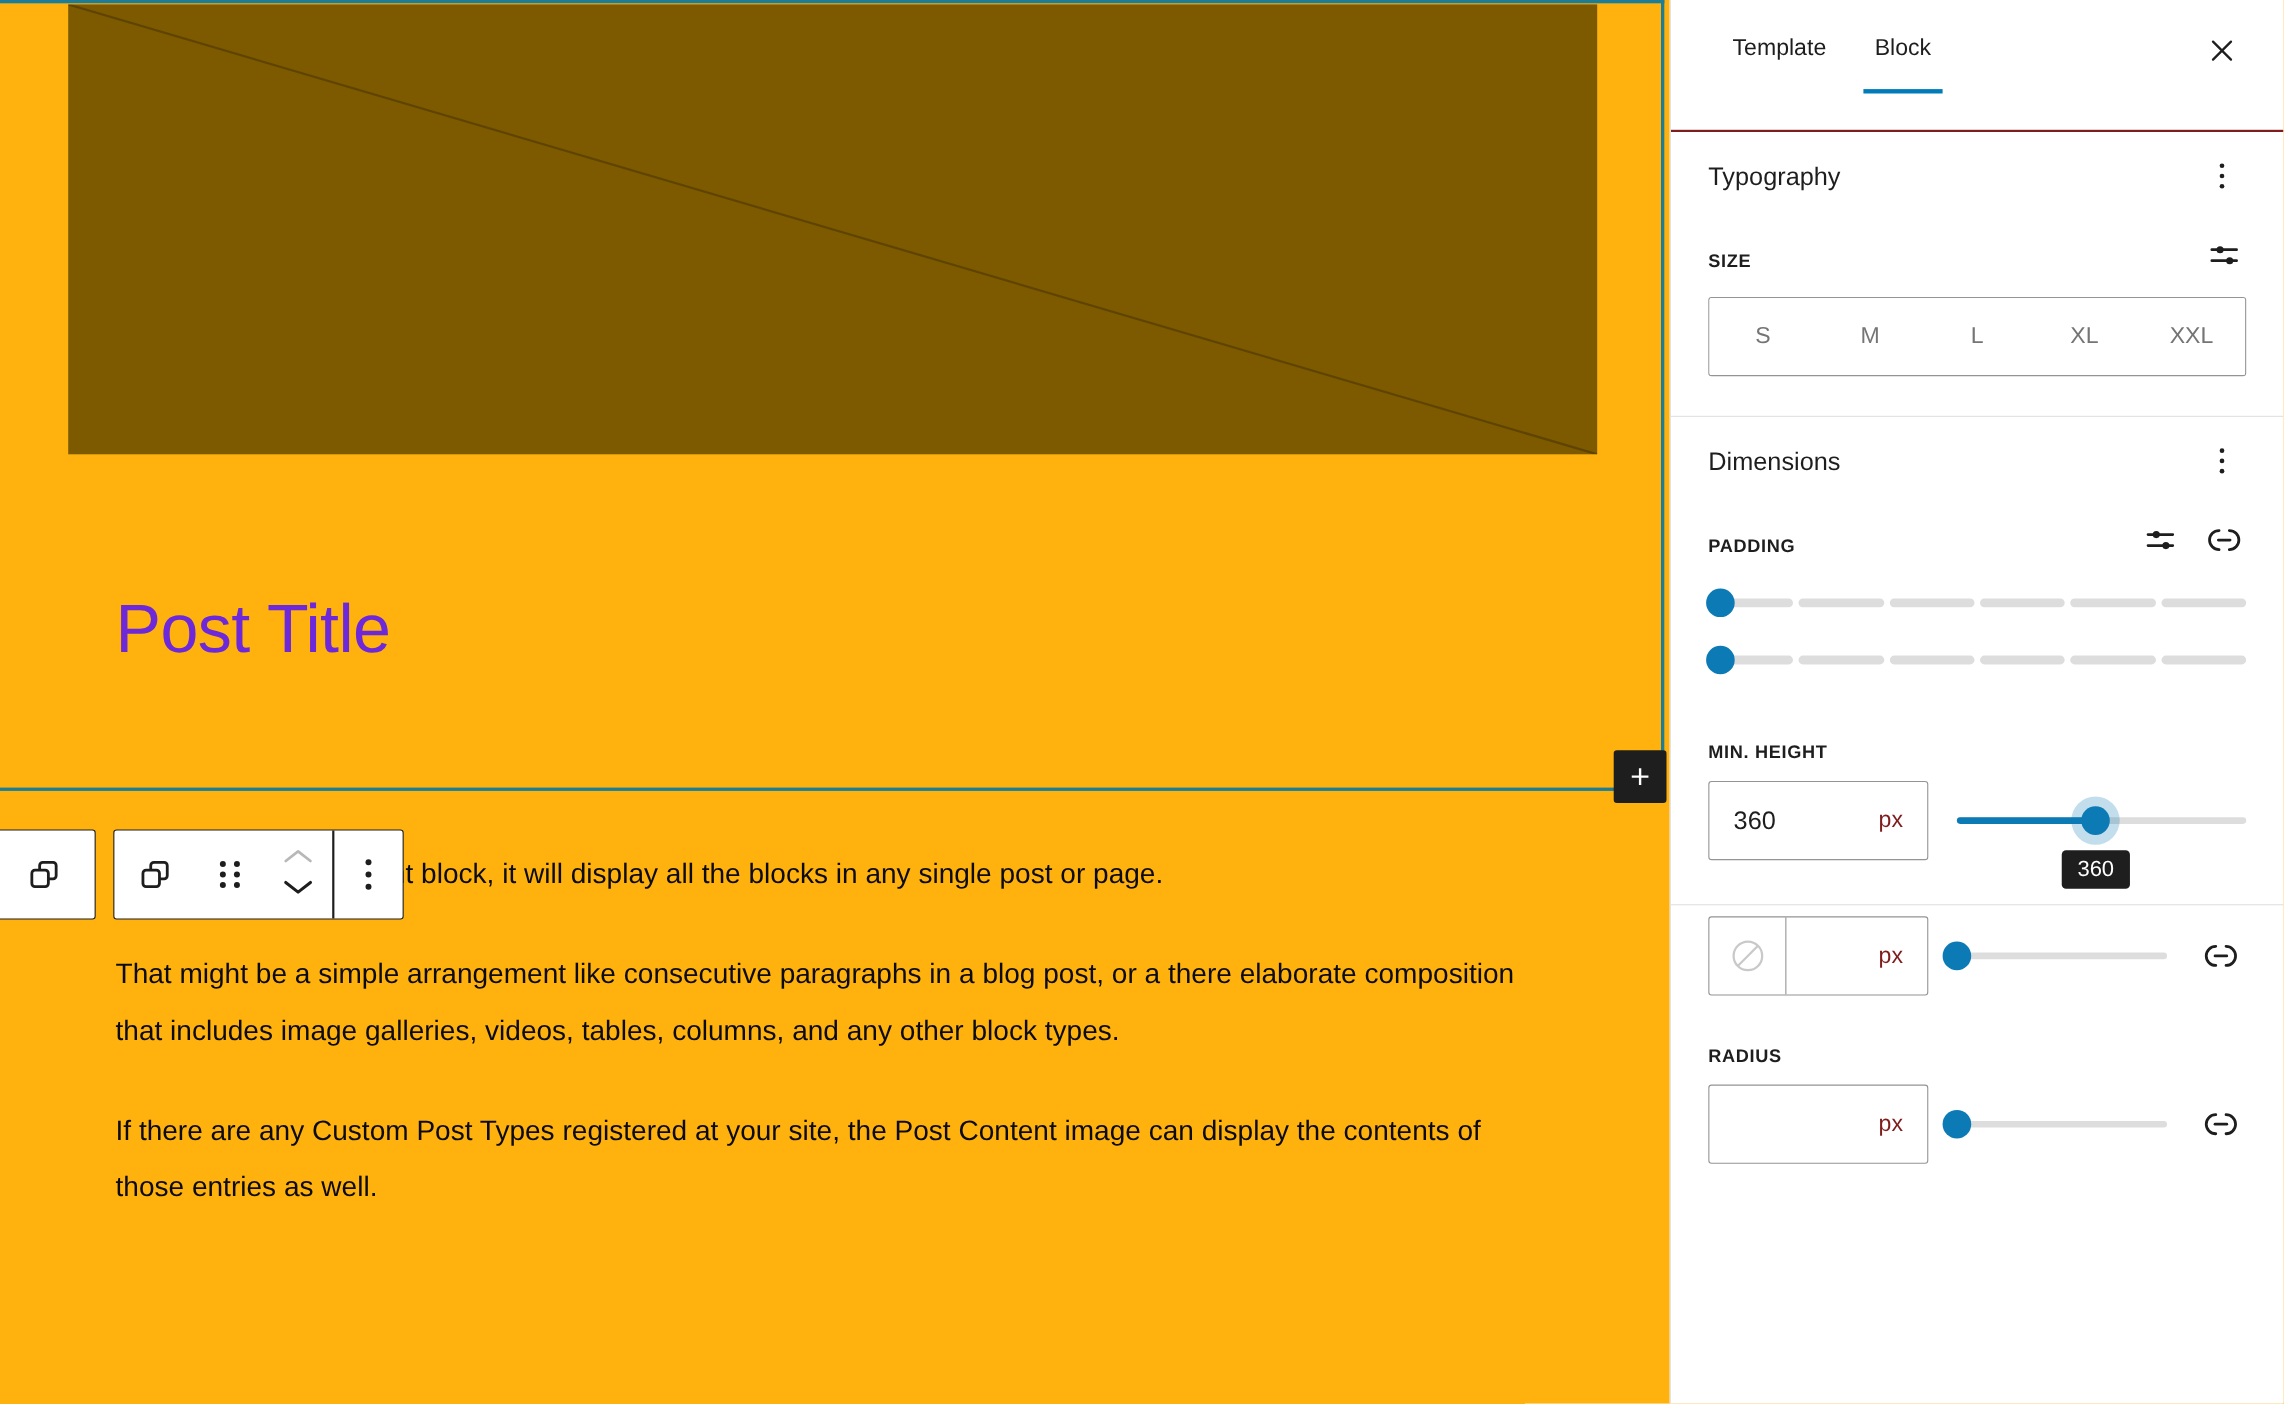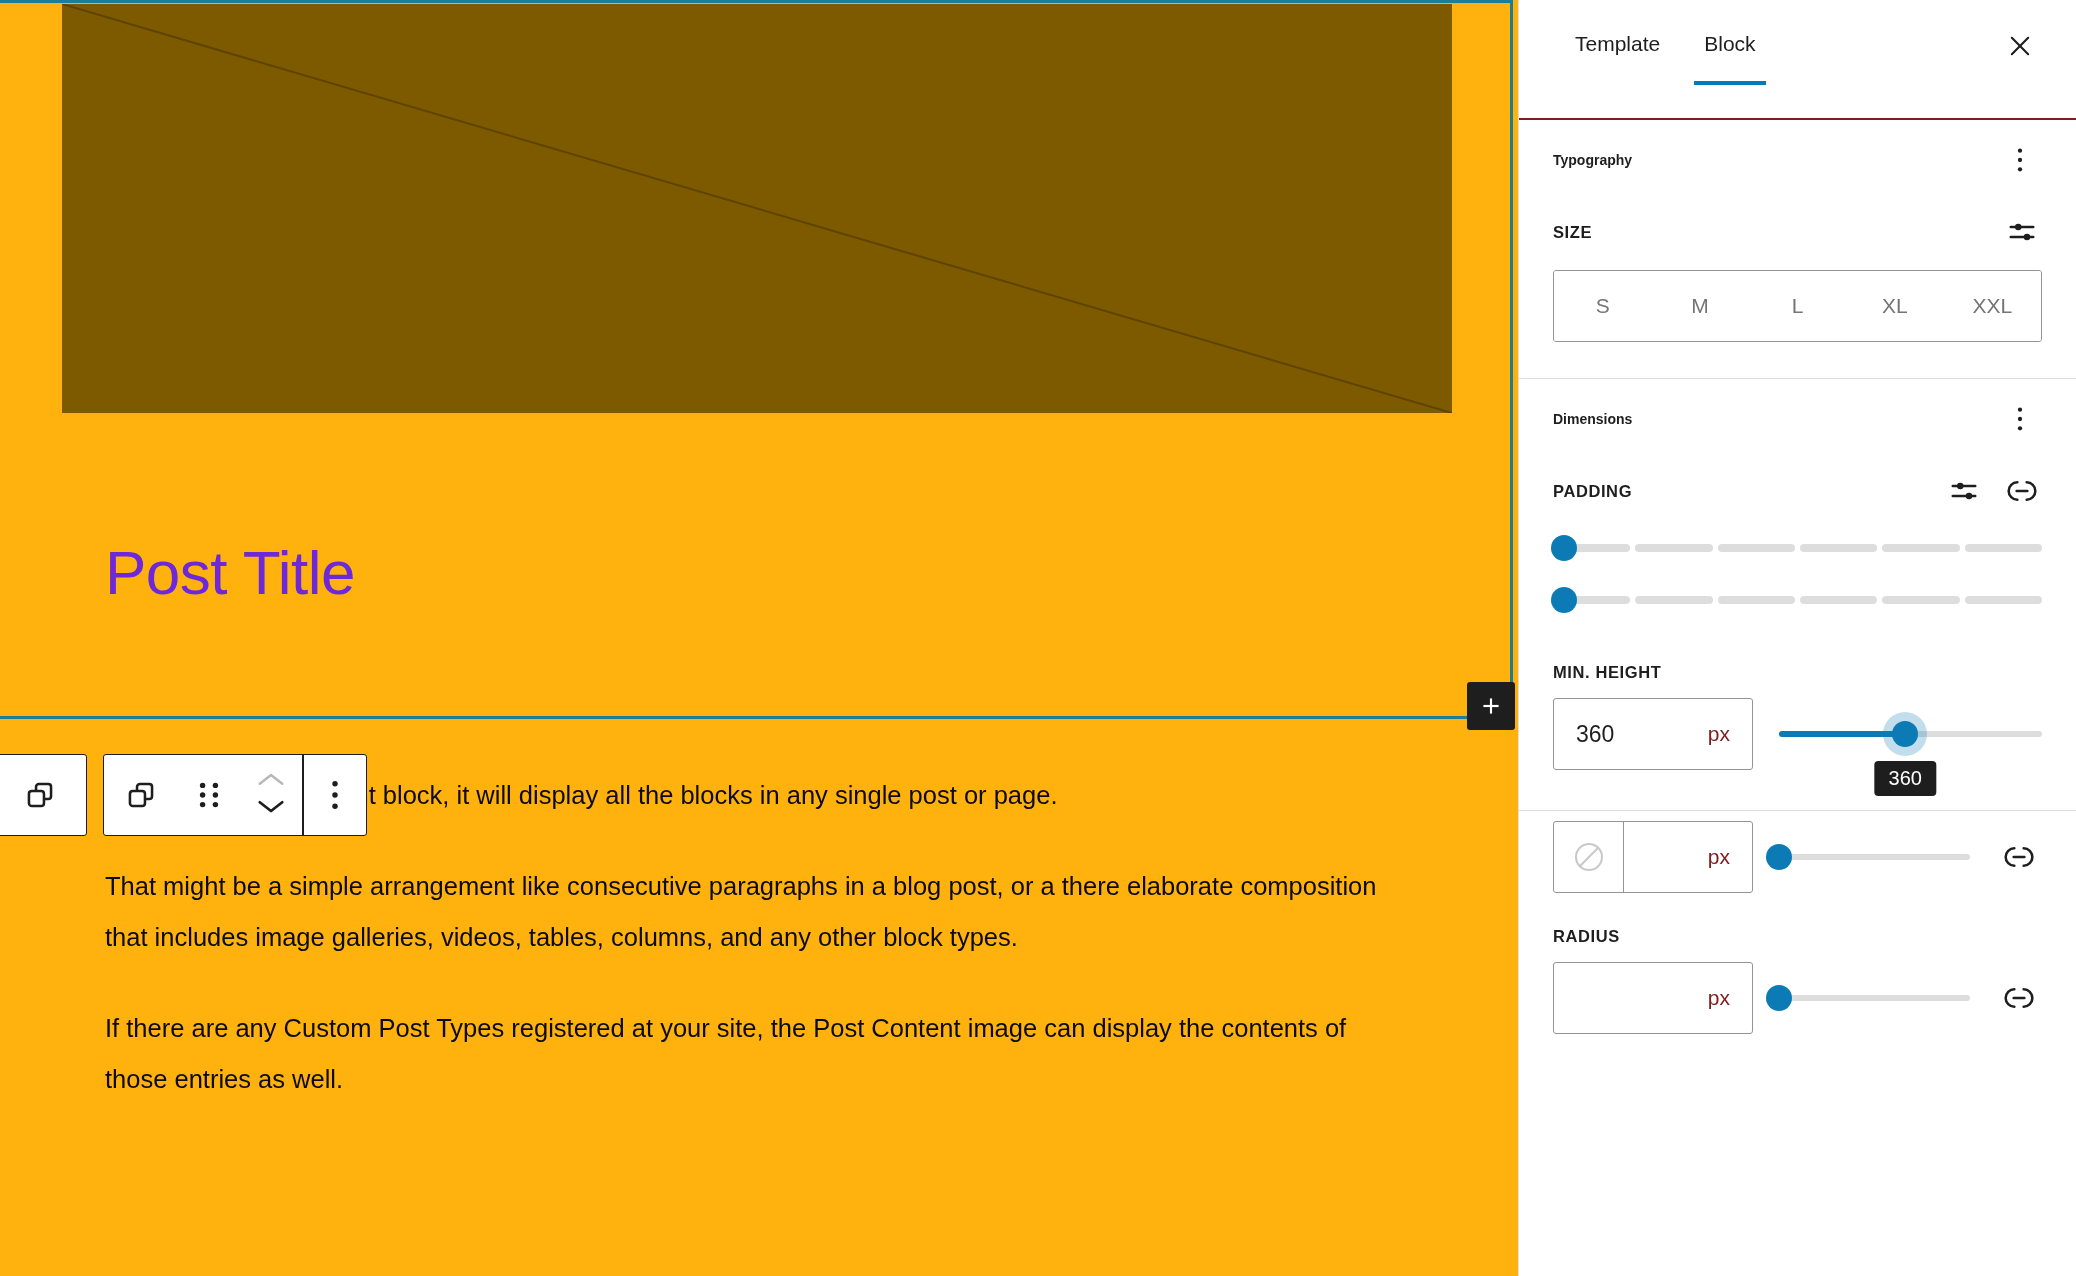--- a/index.html
+++ b/index.html
@@ -156,38 +156,39 @@
   }
 
   .panel { padding:0 34px; }
   .panel-divider { height:1px; background:#e0e0e0; margin:0; }
 
   .panel-head {
     display:flex; align-items:center; justify-content:space-between;
     padding:18px 0 10px 0;
   }
   .panel-head h3 {
-    font-size:14px; font-weight:700; color:#1e1e1e;
+    font-size:23px; font-weight:400; color:#1e1e1e;
   }
   .kebab {
     width:44px; height:44px;
     display:flex; align-items:center; justify-content:center;
     cursor:pointer;
   }
 
   .sub-label-row {
     display:flex; align-items:center; justify-content:space-between;
     margin-top:20px;
   }
   .sub-label {
     font-size:16.5px;
     font-weight:600;
     letter-spacing:0.6px;
     color:#1e1e1e;
     text-transform:uppercase;
+    margin-top:12px;
   }
   .sub-icons { display:flex; align-items:center; gap:18px; }
   .icon-btn {
     width:40px; height:40px;
     display:flex; align-items:center; justify-content:center;
     cursor:pointer;
   }
 
   
   .size-group {

